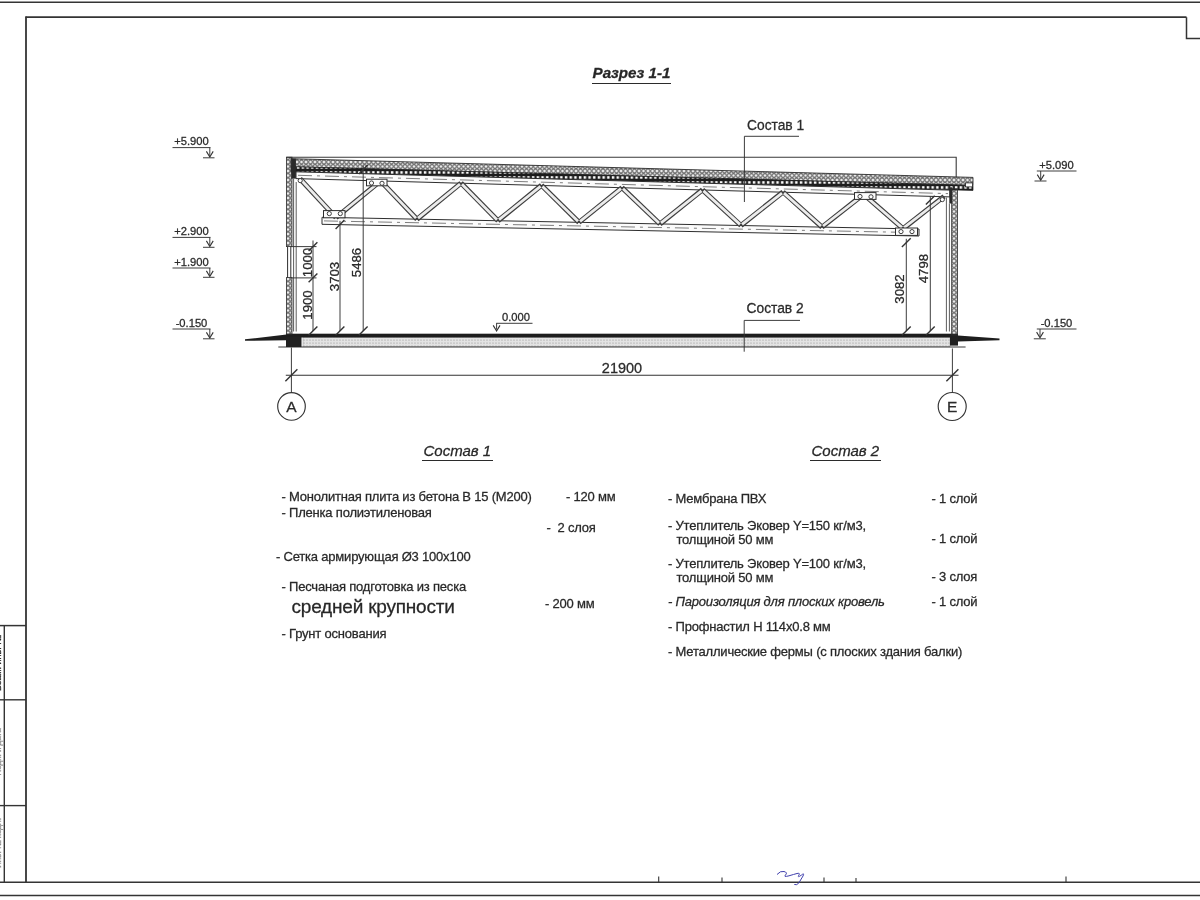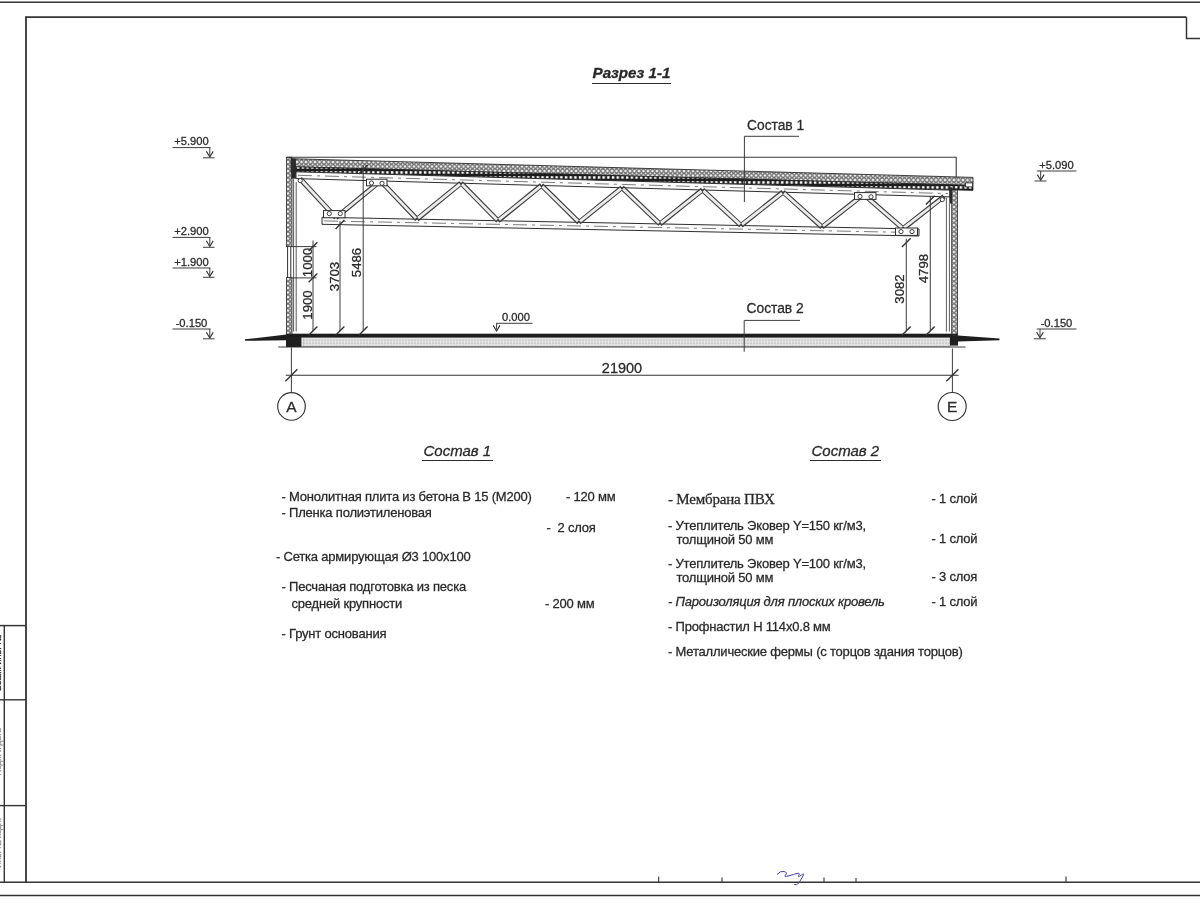--- a/index.html
+++ b/index.html
@@ -335,27 +335,27 @@
   <div class="t" style="left:545px;top:489.2px;font-size:13px;letter-spacing:-0.2px;margin-left:21px;">- 120 мм</div>
 
   <div class="t" style="left:281.5px;top:505px;font-size:13px;letter-spacing:-0.2px;">- Пленка полиэтиленовая</div>
 
   <div class="t" style="left:546.5px;top:520.2px;font-size:13px;letter-spacing:-0.2px;">-&nbsp; 2 слоя</div>
 
   <div class="t" style="left:276px;top:549.2px;font-size:13px;letter-spacing:-0.2px;">- Сетка армирующая Ø3 100х100</div>
 
   <div class="t" style="left:281.5px;top:579.2px;font-size:13px;letter-spacing:-0.2px;">- Песчаная подготовка из песка</div>
 
-  <div class="t" style="left:291.5px;top:595.8px;font-size:13px;letter-spacing:-0.2px;">средней крупности</div>
+  <div class="t" style="left:291.5px;top:595.8px;font-size:19px;letter-spacing:-0.2px;">средней крупности</div>
 
   <div class="t" style="left:545px;top:595.8px;font-size:13px;letter-spacing:-0.2px;">- 200 мм</div>
 
   <div class="t" style="left:281.5px;top:625.8px;font-size:13px;letter-spacing:-0.2px;">- Грунт основания</div>
 
-  <div class="t" style="left:668px;top:490.8px;font-size:15px;letter-spacing:-0.2px;font-family:Liberation Serif, serif;">- Мембрана ПВХ</div>
+  <div class="t" style="left:668px;top:490.8px;font-size:13px;letter-spacing:-0.2px;">- Мембрана ПВХ</div>
 
   <div class="t" style="left:931.5px;top:490.8px;font-size:13px;letter-spacing:-0.2px;">- 1 слой</div>
 
   <div class="t" style="left:668px;top:517.5px;font-size:13px;letter-spacing:-0.2px;">- Утеплитель Эковер Y=150 кг/м3,</div>
 
   <div class="t" style="left:676.5px;top:531.5px;font-size:13px;letter-spacing:-0.2px;">толщиной 50 мм</div>
 
   <div class="t" style="left:931.5px;top:530.8px;font-size:13px;letter-spacing:-0.2px;">- 1 слой</div>
 
   <div class="t" style="left:668px;top:555.8px;font-size:13px;letter-spacing:-0.2px;">- Утеплитель Эковер Y=100 кг/м3,</div>
@@ -363,14 +363,14 @@
   <div class="t" style="left:676.5px;top:570.2px;font-size:13px;letter-spacing:-0.2px;">толщиной 50 мм</div>
 
   <div class="t" style="left:931.5px;top:569.2px;font-size:13px;letter-spacing:-0.2px;">- 3 слоя</div>
 
   <div class="t" style="left:668px;top:594.2px;font-size:13px;letter-spacing:-0.2px;font-style:italic;">- Пароизоляция для плоских кровель</div>
 
   <div class="t" style="left:931.5px;top:594.2px;font-size:13px;letter-spacing:-0.2px;">- 1 слой</div>
 
   <div class="t" style="left:668px;top:619.2px;font-size:13px;letter-spacing:-0.2px;">- Профнастил Н 114х0.8 мм</div>
 
-  <div class="t" style="left:668px;top:644.2px;font-size:13px;letter-spacing:-0.2px;">- Металлические фермы (с торцов здания торцов)</div>
+  <div class="t" style="left:668px;top:644.2px;font-size:13px;letter-spacing:-0.2px;">- Металлические фермы (с плоских здания балки)</div>
 </div>
 
 </body></html>

